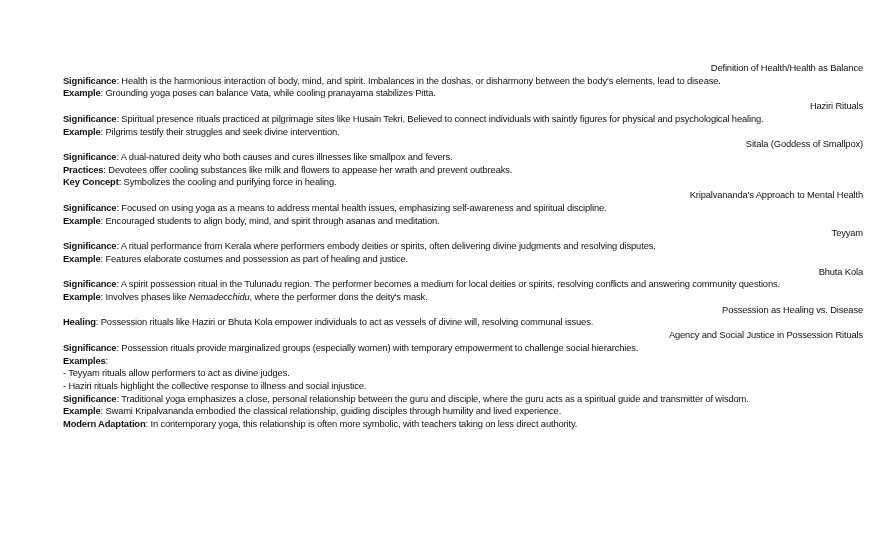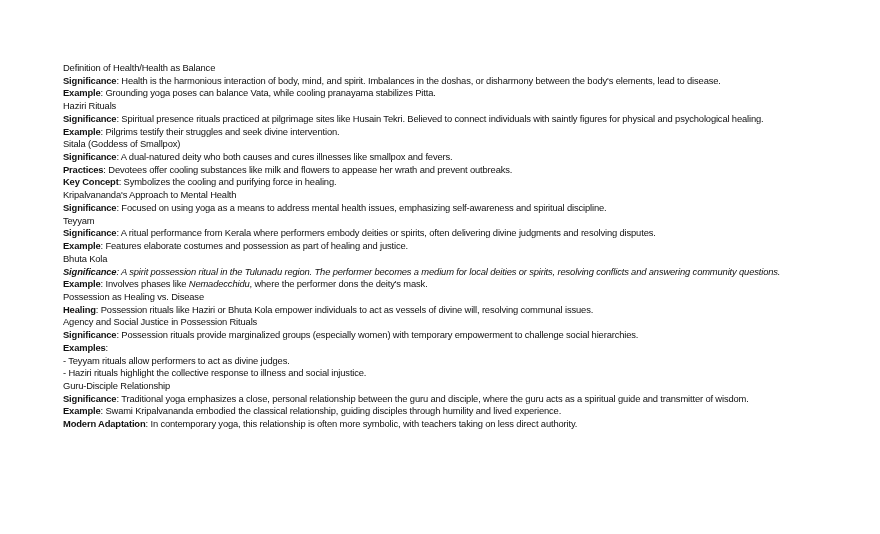--- a/index.html
+++ b/index.html
@@ -5,24 +5,24 @@
   html, body { margin: 0; padding: 0; }
   body {
     width: 880px; height: 534px; background: #ffffff; overflow: hidden;
     font-family: "Liberation Sans", sans-serif; color: #111111;
   }
   .page { position: absolute; left: 63px; top: 62px; width: 800px; }
   .line {
     font-size: 9.4px; line-height: 12.72px; white-space: normal;
     letter-spacing: -0.15px;
   }
-  .heading { font-weight: normal; }
+  .heading { font-weight: normal; text-align: right; }
   .label { font-weight: bold; text-align: right; }
   em { font-style: italic; }
-  .wrap { width: 730px; font-style: italic; }
+  .wrap { width: 730px; }
 </style>
 </head>
 <body>
 
 <div class="page">
 
   <div class="line heading">Definition of Health/Health as Balance</div>
   <div class="line"><span class="label">Significance</span><span>: Health is the harmonious interaction of body, mind, and spirit. Imbalances in the doshas, or disharmony between the body's elements, lead to disease.</span></div>
   <div class="line"><span class="label">Example</span><span>: Grounding yoga poses can balance Vata, while cooling pranayama stabilizes Pitta.</span></div>
 
@@ -30,36 +30,36 @@
   <div class="line"><span class="label">Significance</span><span>: Spiritual presence rituals practiced at pilgrimage sites like Husain Tekri. Believed to connect individuals with saintly figures for physical and psychological healing.</span></div>
   <div class="line"><span class="label">Example</span><span>: Pilgrims testify their struggles and seek divine intervention.</span></div>
 
   <div class="line heading">Sitala (Goddess of Smallpox)</div>
   <div class="line"><span class="label">Significance</span><span>: A dual-natured deity who both causes and cures illnesses like smallpox and fevers.</span></div>
   <div class="line"><span class="label">Practices</span><span>: Devotees offer cooling substances like milk and flowers to appease her wrath and prevent outbreaks.</span></div>
   <div class="line"><span class="label">Key Concept</span><span>: Symbolizes the cooling and purifying force in healing.</span></div>
 
   <div class="line heading">Kripalvananda's Approach to Mental Health</div>
   <div class="line"><span class="label">Significance</span><span>: Focused on using yoga as a means to address mental health issues, emphasizing self-awareness and spiritual discipline.</span></div>
+  <div class="line"><span class="label">Example</span><span>: Encouraged students to align body, mind, and spirit through asanas and meditation.</span></div>
 
   <div class="line heading">Teyyam</div>
   <div class="line"><span class="label">Significance</span><span>: A ritual performance from Kerala where performers embody deities or spirits, often delivering divine judgments and resolving disputes.</span></div>
   <div class="line"><span class="label">Example</span><span>: Features elaborate costumes and possession as part of healing and justice.</span></div>
 
   <div class="line heading">Bhuta Kola</div>
   <div class="line wrap"><span class="label">Significance</span><span>: A spirit possession ritual in the Tulunadu region. The performer becomes a medium for local deities or spirits, resolving conflicts and answering community questions.</span></div>
   <div class="line"><span class="label">Example</span><span>: Involves phases like </span><em>Nemadecchidu</em><span>, where the performer dons the deity's mask.</span></div>
 
   <div class="line heading">Possession as Healing vs. Disease</div>
   <div class="line"><span class="label">Healing</span><span>: Possession rituals like Haziri or Bhuta Kola empower individuals to act as vessels of divine will, resolving communal issues.</span></div>
 
   <div class="line heading">Agency and Social Justice in Possession Rituals</div>
   <div class="line"><span class="label">Significance</span><span>: Possession rituals provide marginalized groups (especially women) with temporary empowerment to challenge social hierarchies.</span></div>
   <div class="line"><span class="label">Examples</span><span>:</span></div>
   <div class="line">- Teyyam rituals allow performers to act as divine judges.</div>
   <div class="line">- Haziri rituals highlight the collective response to illness and social injustice.</div>
 
-  <div class="line heading">Guru-Disciple Relationship</div>
   <div class="line"><span class="label">Significance</span><span>: Traditional yoga emphasizes a close, personal relationship between the guru and disciple, where the guru acts as a spiritual guide and transmitter of wisdom.</span></div>
   <div class="line"><span class="label">Example</span><span>: Swami Kripalvananda embodied the classical relationship, guiding disciples through humility and lived experience.</span></div>
   <div class="line"><span class="label">Modern Adaptation</span><span>: In contemporary yoga, this relationship is often more symbolic, with teachers taking on less direct authority.</span></div>
 
 </div>
 
 </body></html>

